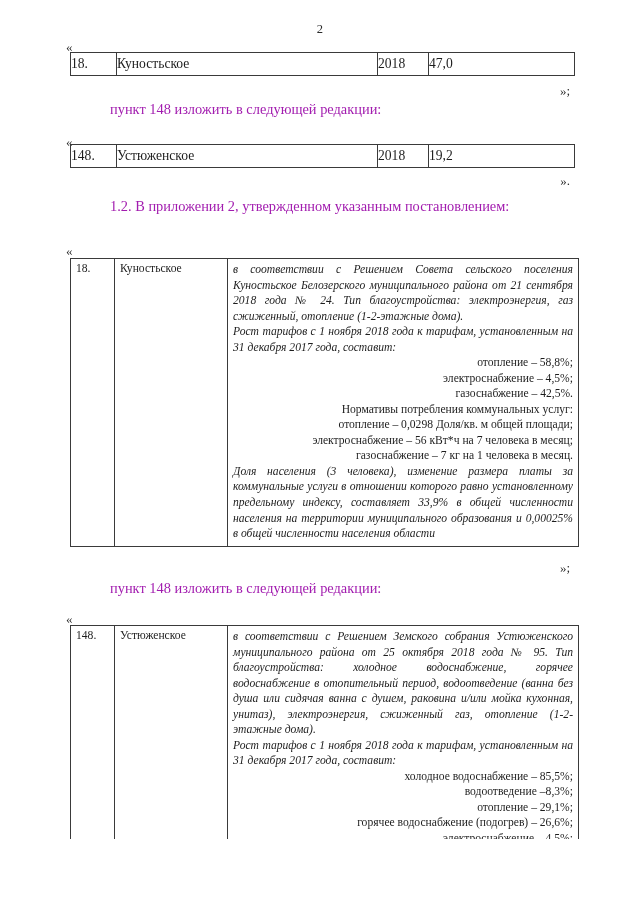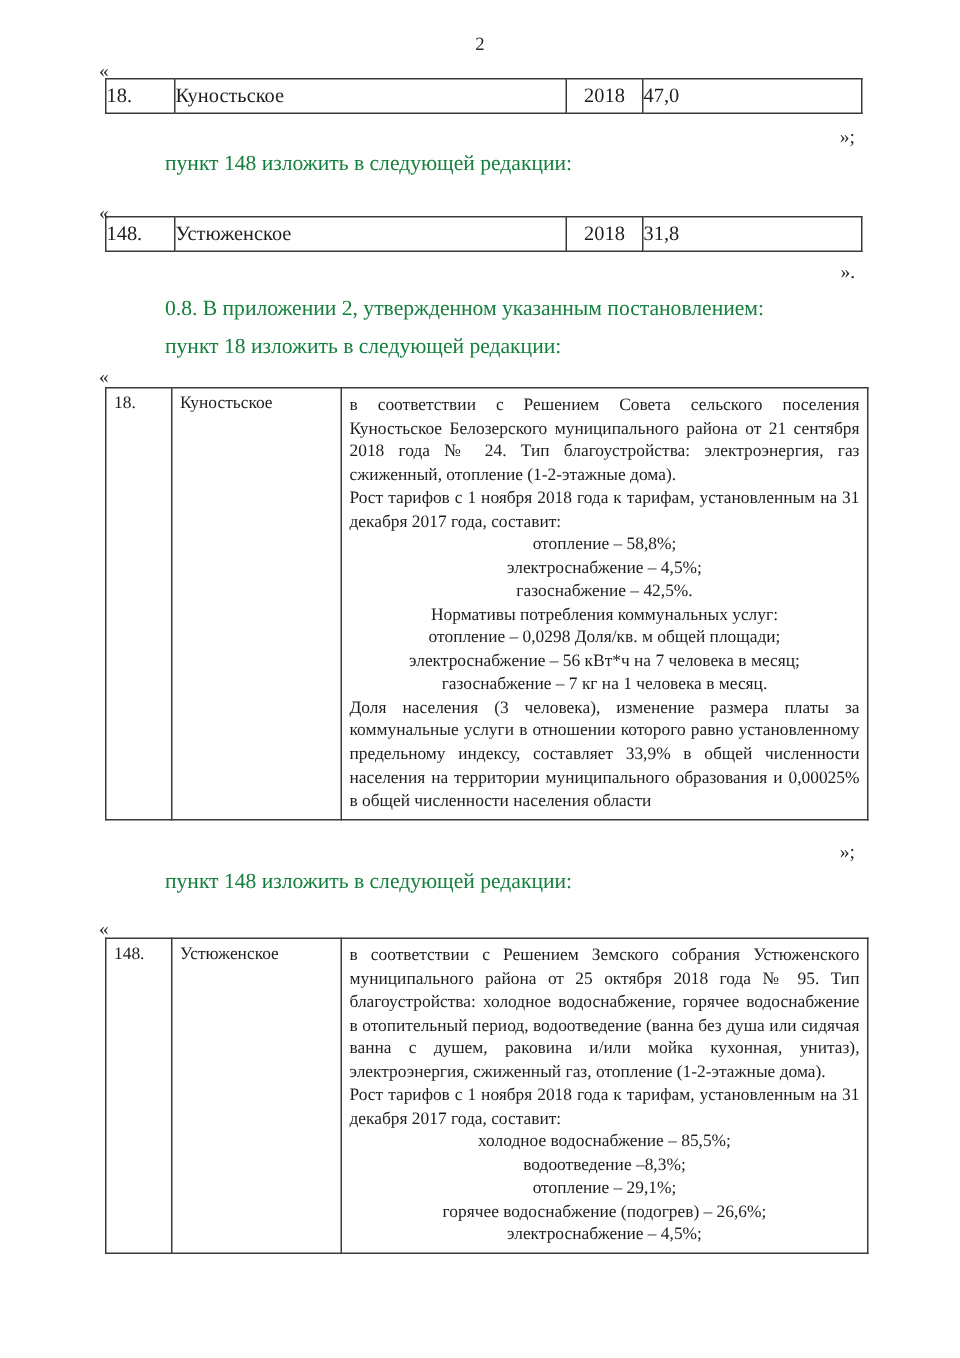--- a/index.html
+++ b/index.html
@@ -47,42 +47,42 @@
     font-size: 13px;
     color: #2b2b2b;
     line-height: 1;
     text-align: right;
   }
 
   
   .para {
     position: absolute;
     font-size: 14.4px;
-    color: #15803d;
+    color: #a21caf;
     line-height: 1.5;
     white-space: nowrap;
   }
 
   
   table.small-table {
     position: absolute;
     border-collapse: collapse;
     table-layout: fixed;
     font-size: 13.6px;
     color: #1d1d1d;
   }
   table.small-table td {
     border: 1px solid #3a3a3a;
     height: 21px;
     padding: 0 0 1px 0;
     vertical-align: middle;
   }
   td.c-num      { width: 45px;  padding-left: 8px;  text-align: left; }
   td.c-name     { width: 260px; padding-left: 8px;  text-align: left; }
-  td.c-year     { width: 50px;  text-align: center; }
+  td.c-year     { width: 50px;  text-align: left; }
   td.c-val      { width: 145px; text-align: left; }
 
   
   table.big-table {
     position: absolute;
     border-collapse: collapse;
     table-layout: fixed;
     font-size: 11.6px;
     color: #1d1d1d;
   }
@@ -92,22 +92,22 @@
     padding: 3px 5px 4px 5px;
   }
   td.b-num  { width: 33px;  text-align: left; padding-left: 7px; }
   td.b-name { width: 102px; text-align: left; padding-left: 7px; }
   td.b-body { width: 340px; text-align: justify; text-justify: inter-word; line-height: 1.34; }
 
   td.b-body p {
     margin: 0;
     padding: 0;
   }
-  td.b-body p.j { text-align: justify; text-align-last: left; }
-  td.b-body p.l { text-align: center; }
+  td.b-body p.j { text-align: justify; text-align-last: left; font-style: italic; }
+  td.b-body p.l { text-align: right; }
 
   .clip-bottom {
     position: absolute;
     overflow: hidden;
   }
 </style>
 </head>
 <body>
 
 <div class="page">
@@ -132,29 +132,28 @@
   <div class="para" style="left:110px; top:99px;">пункт 148 изложить в следующей редакции:</div>
 
   <div class="quote-open" style="top:135px;">«</div>
 
   <table class="small-table" style="left:70px; top:144px; width:500px;">
     <tbody>
       <tr>
         <td class="c-num">148.</td>
         <td class="c-name">Устюженское</td>
         <td class="c-year">2018</td>
-        <td class="c-val">31,8</td>
+        <td class="c-val">19,2</td>
       </tr>
     </tbody>
   </table>
 
   <div class="quote-close" style="left:430px; top:174px; width:140px;">».</div>
 
-  <div class="para" style="left:110px; top:196px;">0.8. В приложении 2, утвержденном указанным постановлением:</div>
-  <div class="para" style="left:110px; top:221px;">пункт 18 изложить в следующей редакции:</div>
+  <div class="para" style="left:110px; top:196px;">1.2. В приложении 2, утвержденном указанным постановлением:</div>
 
   <div class="quote-open" style="top:244px;">«</div>
 
   <table class="big-table" style="left:70px; top:258px; width:505px;">
     <tbody>
       <tr>
         <td class="b-num">18.</td>
         <td class="b-name">Куностьское</td>
         <td class="b-body">
           <p class="j">в соответствии с Решением Совета сельского поселения Куностьское Белозерского муниципального района от 21 сентября 2018 года № 24. Тип благоустройства:  электроэнергия, газ сжиженный, отопление (1-2-этажные дома).</p>

